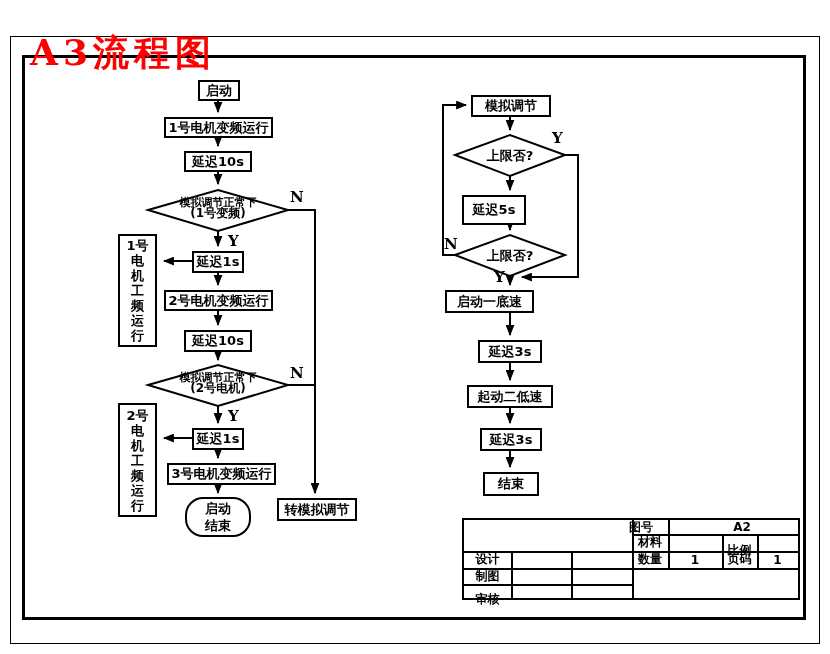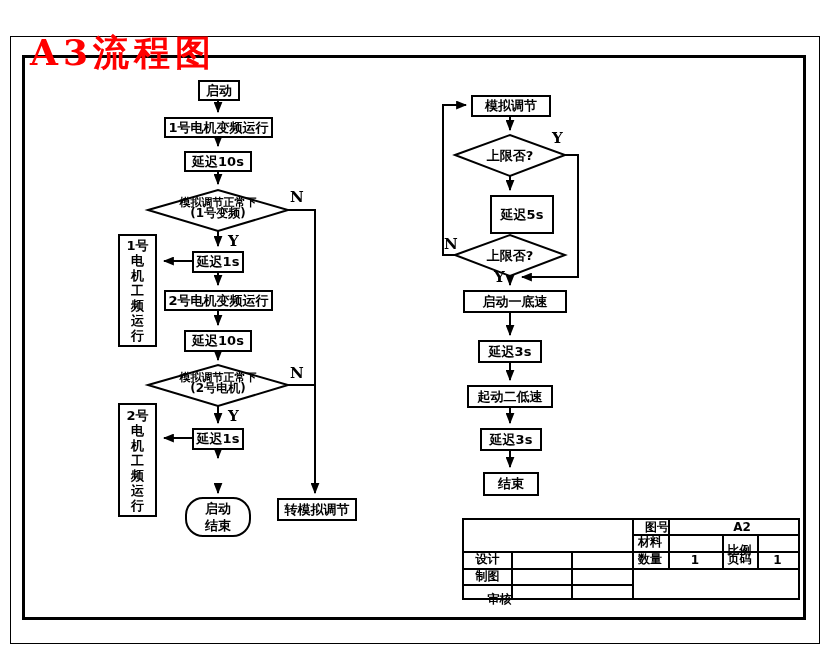--- a/index.html
+++ b/index.html
@@ -110,59 +110,60 @@
   <div class="yn" style="left:228px;top:407px">Y</div>
 
   <div class="pbox vbox" style="left:118px;top:403px;width:39px;height:114px">2号
 电
 机
 工
 频
 运
 行</div>
   <div class="pbox" style="left:192px;top:428px;width:52px;height:22px">延迟1s</div>
+  <div class="pbox" style="left:167px;top:463px;width:109px;height:22px">3号电机变频运行</div>
 
   <div class="oval-text" style="left:186px;top:500px;width:64px">启动
 结束</div>
   <div class="pbox" style="left:277px;top:498px;width:80px;height:23px">转模拟调节</div>
 
   <div class="pbox" style="left:471px;top:95px;width:80px;height:22px">模拟调节</div>
 
   <div class="dtext d-one" style="left:455px;top:147px;width:110px">上限否?</div>
   <div class="yn" style="left:552px;top:129px">Y</div>
 
-  <div class="pbox" style="left:490px;top:195px;width:64px;height:39px">延迟5s</div>
+  <div class="pbox" style="left:462px;top:195px;width:64px;height:30px">延迟5s</div>
 
   <div class="dtext d-one" style="left:455px;top:247px;width:110px">上限否?</div>
   <div class="yn" style="left:444px;top:235px">N</div>
   <div class="yn" style="left:494px;top:268px">Y</div>
 
-  <div class="pbox" style="left:463px;top:290px;width:104px;height:23px">启动一底速</div>
+  <div class="pbox" style="left:445px;top:290px;width:89px;height:23px">启动一底速</div>
   <div class="pbox" style="left:478px;top:340px;width:64px;height:23px">延迟3s</div>
   <div class="pbox" style="left:467px;top:385px;width:86px;height:23px">起动二低速</div>
   <div class="pbox" style="left:480px;top:428px;width:62px;height:23px">延迟3s</div>
   <div class="pbox" style="left:483px;top:472px;width:56px;height:24px">结束</div>
 
   <div id="title-block">
 
     <div class="tb-line" style="left:168px;top:0;width:2px;height:78px"></div>
     <div class="tb-line" style="left:47px;top:31px;width:2px;height:47px"></div>
     <div class="tb-line" style="left:107px;top:31px;width:2px;height:47px"></div>
     <div class="tb-line" style="left:204px;top:0;width:2px;height:50px"></div>
     <div class="tb-line" style="left:258px;top:14px;width:2px;height:36px"></div>
     <div class="tb-line" style="left:293px;top:14px;width:2px;height:36px"></div>
     <div class="tb-line" style="left:168px;top:14px;width:166px;height:2px"></div>
     <div class="tb-line" style="left:0;top:31px;width:334px;height:2px"></div>
     <div class="tb-line" style="left:0;top:48px;width:334px;height:2px"></div>
     <div class="tb-line" style="left:0;top:64px;width:168px;height:2px"></div>
 
     <div class="tb-cell" style="left:0;top:31px;width:47px;height:17px">设计</div>
     <div class="tb-cell" style="left:0;top:48px;width:47px;height:16px">制图</div>
-    <div class="tb-cell" style="left:12px;top:64px;width:47px;height:30px">审核</div>
-    <div class="tb-cell" style="left:168px;top:0;width:50px;height:14px">图号</div>
+    <div class="tb-cell" style="left:0;top:64px;width:47px;height:30px">审核</div>
+    <div class="tb-cell" style="left:152px;top:0;width:50px;height:14px">图号</div>
     <div class="tb-cell" style="left:204px;top:0;width:148px;height:14px">A2</div>
     <div class="tb-cell" style="left:168px;top:14px;width:36px;height:17px">材料</div>
     <div class="tb-cell" style="left:204px;top:14px;width:54px;height:17px"></div>
     <div class="tb-cell" style="left:258px;top:14px;width:35px;height:32px">比例</div>
     <div class="tb-cell" style="left:293px;top:14px;width:41px;height:17px"></div>
     <div class="tb-cell" style="left:168px;top:31px;width:36px;height:17px">数量</div>
     <div class="tb-cell" style="left:204px;top:31px;width:54px;height:17px">1</div>
     <div class="tb-cell" style="left:258px;top:31px;width:35px;height:17px">页码</div>
     <div class="tb-cell" style="left:293px;top:31px;width:41px;height:17px">1</div>
   </div>

